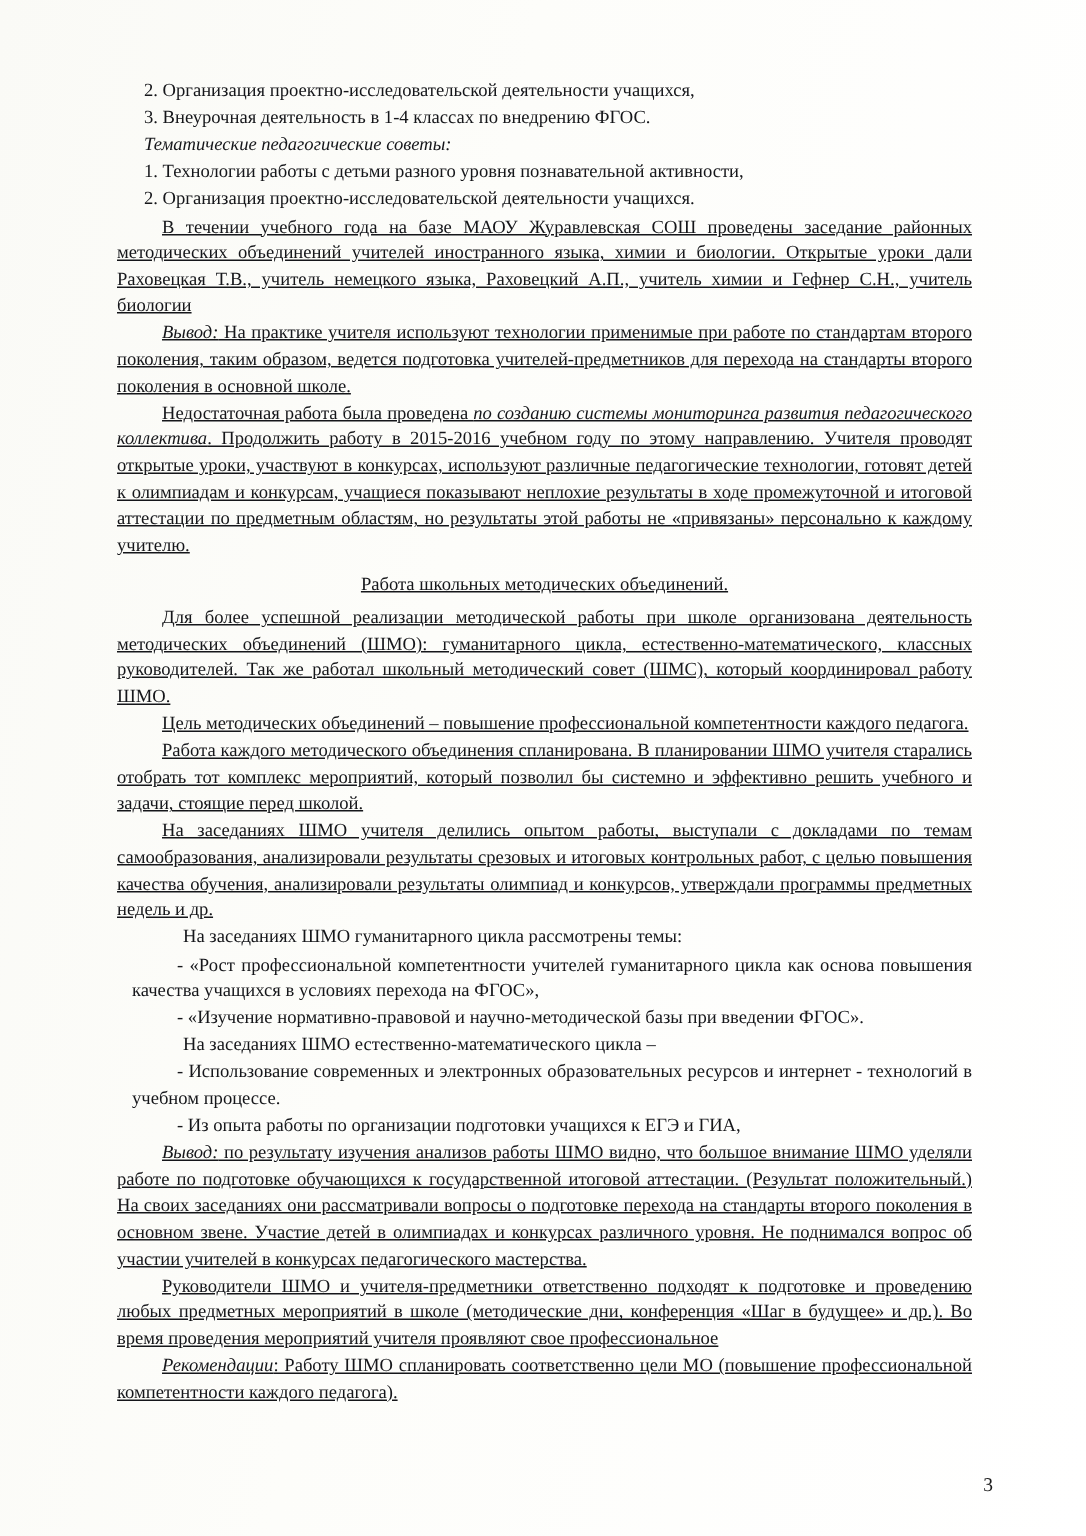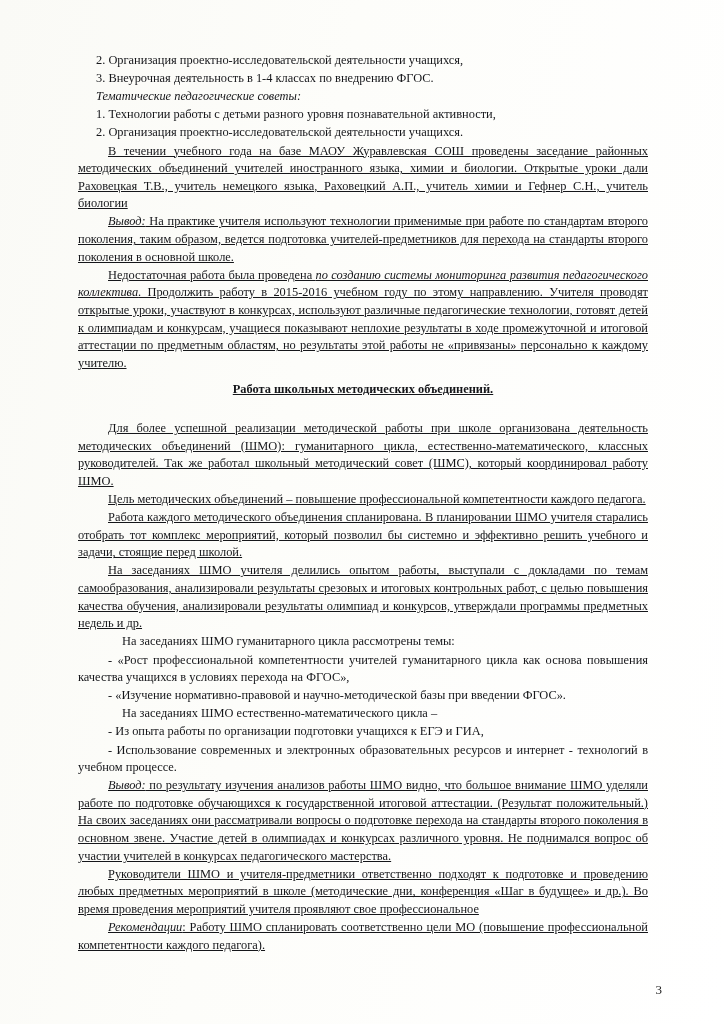--- a/index.html
+++ b/index.html
@@ -48,27 +48,28 @@
   .noindent {
     text-indent: 0;
     margin-left: 44px;
   }
   .italic {
     font-style: italic;
   }
   .heading {
     text-align: center;
     text-indent: 0;
-    font-weight: bold;
+    font-weight: normal;
     margin-top: 9px;
-    margin-bottom: 21px;
+    margin-bottom: 4px;
     text-decoration: underline;
   }
   .dash-line {
     text-indent: 30px;
+    margin-left: 10px;
   }
   .page-number {
     position: absolute;
     right: 62px;
     bottom: 26px;
     font-size: 13px;
     color: #1a1a1a;
     font-family: "Liberation Serif", serif;
   }
 </style>
@@ -95,22 +96,22 @@
     <p class="heading">Работа школьных методических объединений.</p>
 
     <p class="indent">Для более успешной реализации методической работы при школе организована деятельность методических объединений (ШМО): гуманитарного цикла, естественно-математического, классных руководителей. Так же работал школьный методический совет (ШМС), который координировал работу ШМО.</p>
     <p class="indent">Цель методических объединений – повышение профессиональной компетентности каждого педагога.</p>
     <p class="indent">Работа каждого методического объединения спланирована. В планировании ШМО учителя старались отобрать тот комплекс мероприятий, который позволил бы системно и эффективно решить учебного и задачи, стоящие перед школой.</p>
     <p class="indent">На заседаниях ШМО учителя делились опытом работы, выступали с докладами по темам самообразования, анализировали результаты срезовых и итоговых контрольных работ, с целью повышения качества обучения, анализировали результаты олимпиад и конкурсов, утверждали программы предметных недель и др.</p>
     <p class="noindent">На заседаниях ШМО гуманитарного цикла рассмотрены темы:</p>
     <p class="dash-line">- «Рост профессиональной компетентности учителей гуманитарного цикла как основа повышения качества учащихся в условиях перехода на ФГОС»,</p>
     <p class="dash-line">- «Изучение нормативно-правовой и научно-методической базы при введении ФГОС».</p>
     <p class="noindent">На заседаниях ШМО естественно-математического цикла –</p>
+    <p class="dash-line">- Использование современных и электронных образовательных ресурсов и интернет - технологий в учебном процессе.</p>
     <p class="dash-line">- Из опыта работы по организации подготовки учащихся к ЕГЭ и ГИА,</p>
-    <p class="dash-line">- Использование современных и электронных образовательных ресурсов и интернет - технологий в учебном процессе.</p>
 
     <p class="indent"><span class="italic">Вывод:</span><span> по результату изучения анализов работы ШМО видно, что большое внимание ШМО уделяли работе по подготовке обучающихся к государственной итоговой аттестации. (Результат положительный.) На своих заседаниях они рассматривали вопросы о подготовке перехода на стандарты второго поколения в основном звене. Участие детей в олимпиадах и конкурсах различного уровня. Не поднимался вопрос об участии учителей в конкурсах педагогического мастерства.</span></p>
 
     <p class="indent">Руководители ШМО и учителя-предметники ответственно подходят к подготовке и проведению любых предметных мероприятий в школе (методические дни, конференция «Шаг в будущее» и др.). Во время проведения мероприятий учителя проявляют свое профессиональное</p>
 
     <p class="indent"><span class="italic">Рекомендации</span><span>: Работу ШМО спланировать соответственно цели МО (повышение профессиональной компетентности каждого педагога).</span></p>
 
   </div>
 
   <div class="page-number">3</div>

